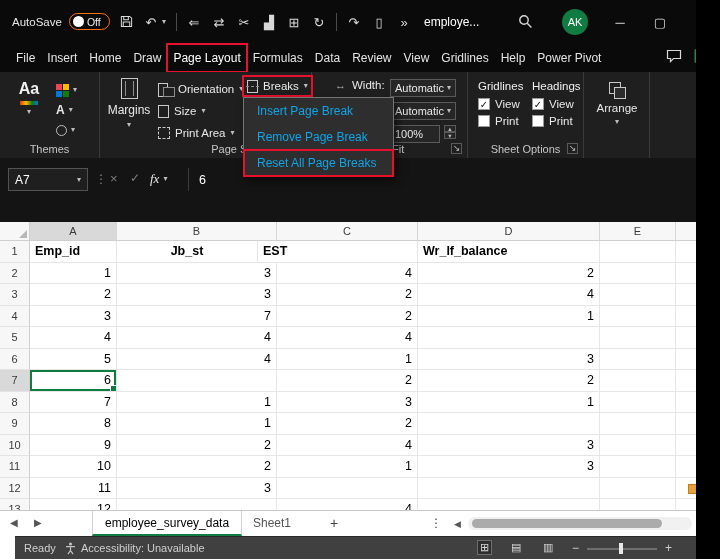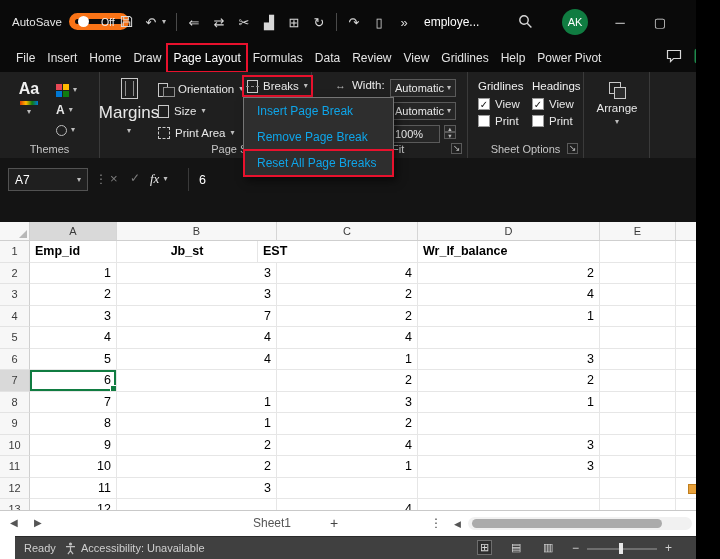--- a/index.html
+++ b/index.html
@@ -2,21 +2,21 @@
 <html><head>
 <meta charset="utf-8">
 <style>
   *{margin:0;padding:0;box-sizing:border-box}
   html,body{width:720px;height:559px;background:#000;font-family:"Liberation Sans",sans-serif}
   .app{position:relative;width:696px;height:559px;background:#fff;overflow:hidden}
 
   
   .titlebar{position:absolute;left:0;top:0;width:720px;height:44px;background:#0a0a0a;color:#e6e6e6}
   .autosave{position:absolute;left:12px;top:13px;display:flex;align-items:center;gap:7px;font-size:11.5px}
-  .toggle{display:flex;align-items:center;gap:12px;border:6px solid #f97316;border-radius:9px;height:17px;padding:0 8px 0 3px;font-size:10.5px;color:#f0f0f0}
+  .toggle{display:flex;align-items:center;gap:3px;border:1px solid #f97316;border-radius:9px;height:17px;padding:0 8px 0 3px;font-size:10.5px;color:#f0f0f0}
   .knob{width:11px;height:11px;border-radius:50%;background:#fff}
   .tb-icons{position:absolute;left:118px;top:0;height:44px;display:flex;align-items:center;gap:9px;color:#d8d8d8}
   .tbicon{min-width:16px;text-align:center;font-size:13px;line-height:1;cursor:default}
   .tbicon.small{font-size:8px;min-width:6px;margin-left:-7px;color:#bdbdbd}
   .tb-icons .sep{width:1px;height:18px;background:#4a4a4a}
   .doc-title{position:absolute;left:424px;top:15px;font-size:12px;color:#fff;white-space:nowrap}
   .search{position:absolute;left:518px;top:14px}
   .avatar{position:absolute;left:562px;top:9px;width:26px;height:26px;border-radius:50%;background:#107c41;color:#fff;font-size:11px;display:flex;align-items:center;justify-content:center}
   .winbtns{position:absolute;right:0;top:0;height:44px;display:flex}
   .winbtn{width:40px;height:44px;display:flex;align-items:center;justify-content:center;font-size:13px;color:#ddd}
@@ -235,21 +235,21 @@
           <span class="ic-effects"></span>
           <span class="caret">▾</span>
         </div>
       </div>
       <div class="glabel">Themes</div>
     </div>
 
     <div class="rgroup" style="left:100px;width:212px">
       <div class="bigbtn" style="left:6px;top:6px;width:46px;gap:4px">
         <span class="ic-margins"></span>
-        <span style="font-size:17px">Margins</span>
+        <span style="font-size:12px">Margins</span>
         <span class="caret">▾</span>
       </div>
       <div class="rowbtn" style="left:58px;top:7px">
         <span class="ic-orient"></span>
         <span>Orientation</span>
         <span class="caret">▾</span>
       </div>
       <div class="rowbtn" style="left:58px;top:29px">
         <span class="ic-sm"></span>
         <span>Size</span>
@@ -487,20 +487,21 @@
 
   <div class="vscroll">
     <span class="vs-arrow up">▲</span>
     <div class="vs-thumb"></div>
     <span class="vs-arrow down">▼</span>
   </div>
 
   <div class="tabbar">
     <span class="tb-nav" style="left:10px">◀</span>
     <span class="tb-nav" style="left:34px">▶</span>
+    <div class="stab active">employee_survey_data</div>
     <div class="stab inactive">Sheet1</div>
     <span class="tb-add">+</span>
     <span class="tb-more">⋮</span>
     <div class="hscroll">
       <span class="hs-arrow" style="left:2px">◀</span>
       <div class="hs-track">
           <div class="hs-thumb"></div>
         </div>
       <span class="hs-arrow" style="right:2px">▶</span>
     </div>

